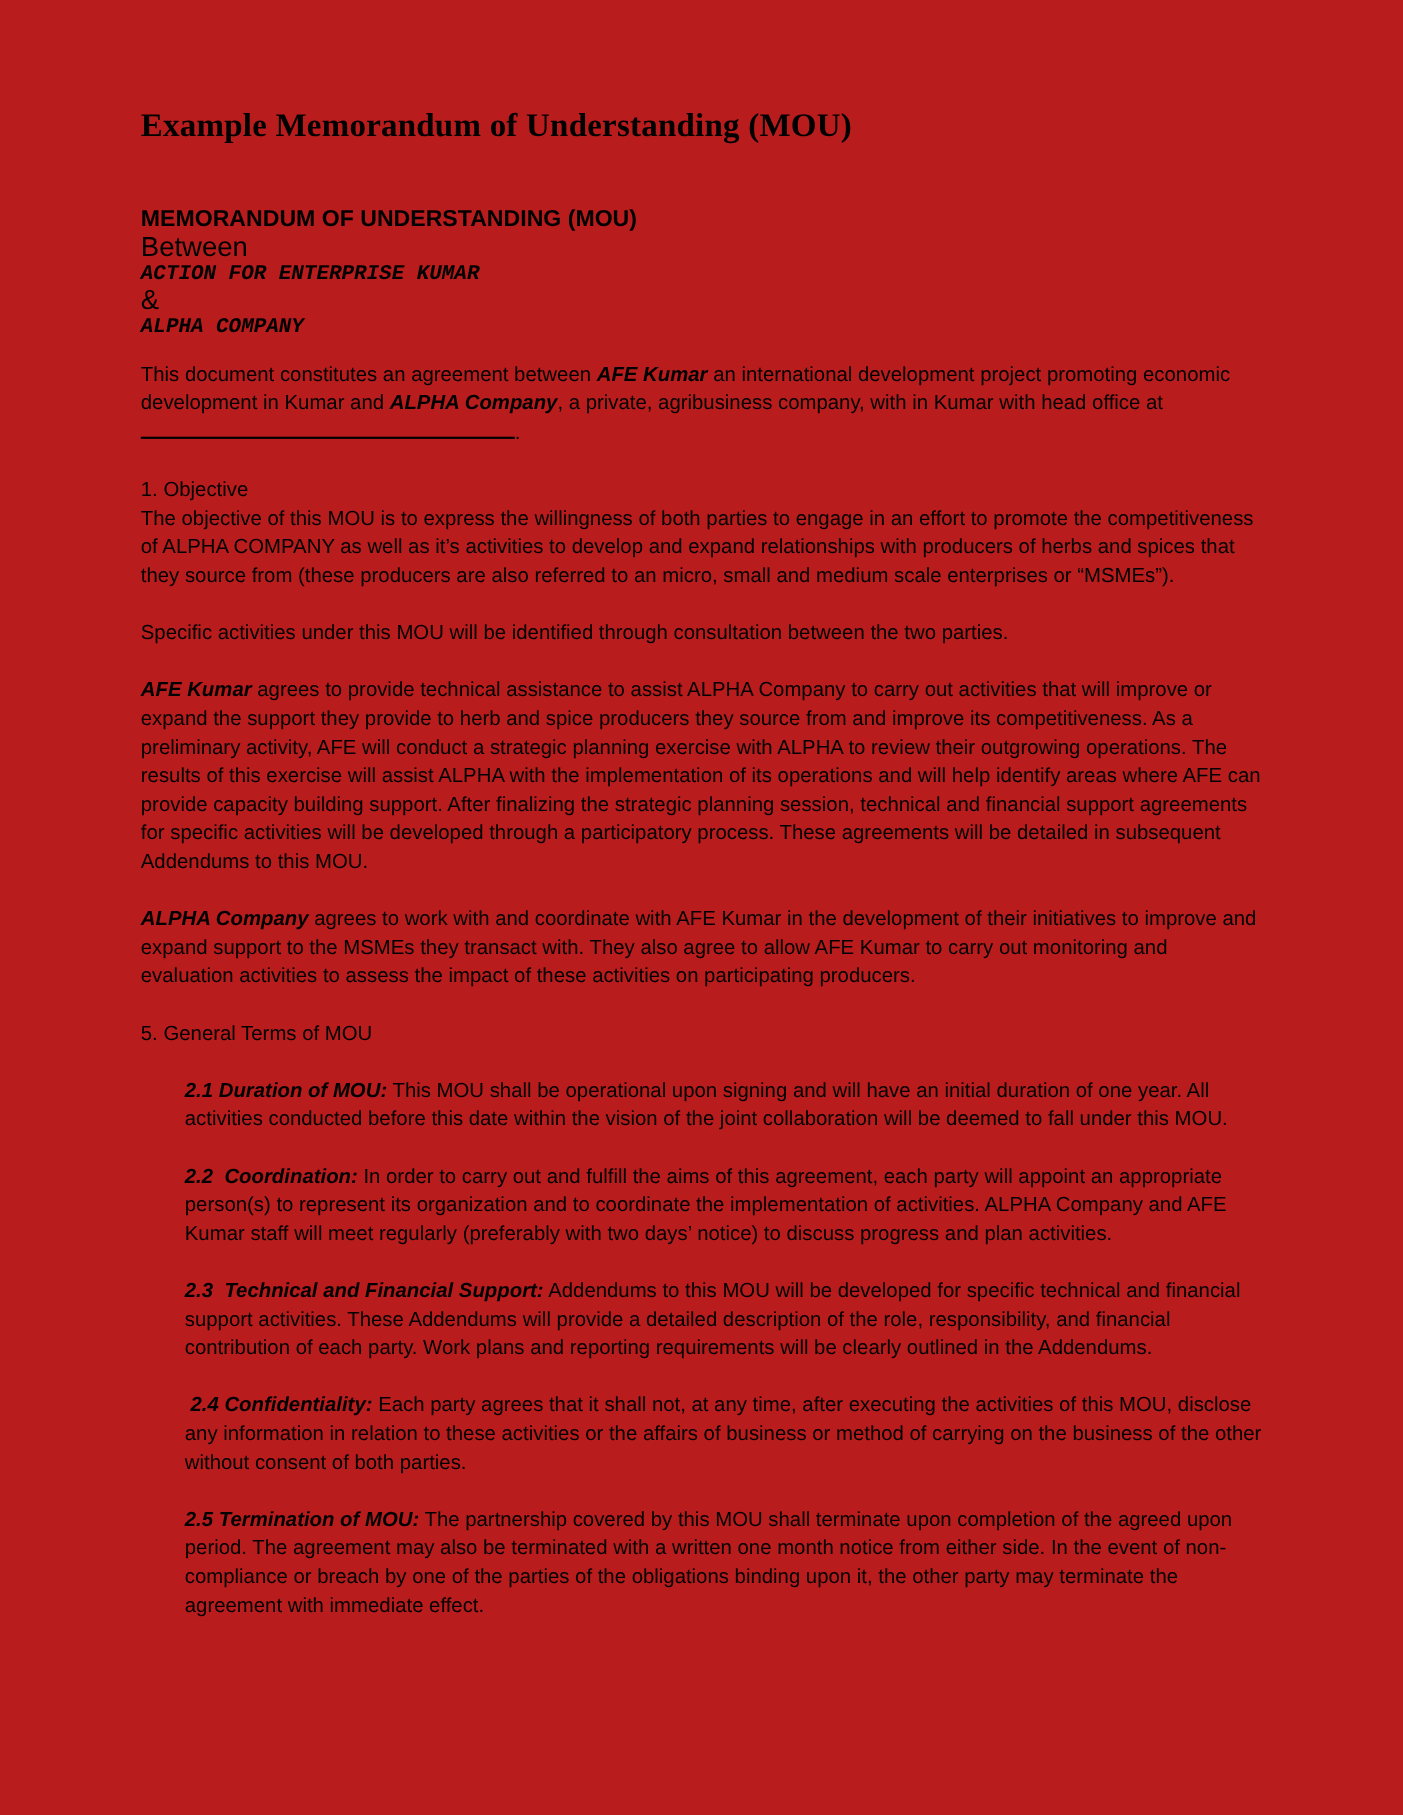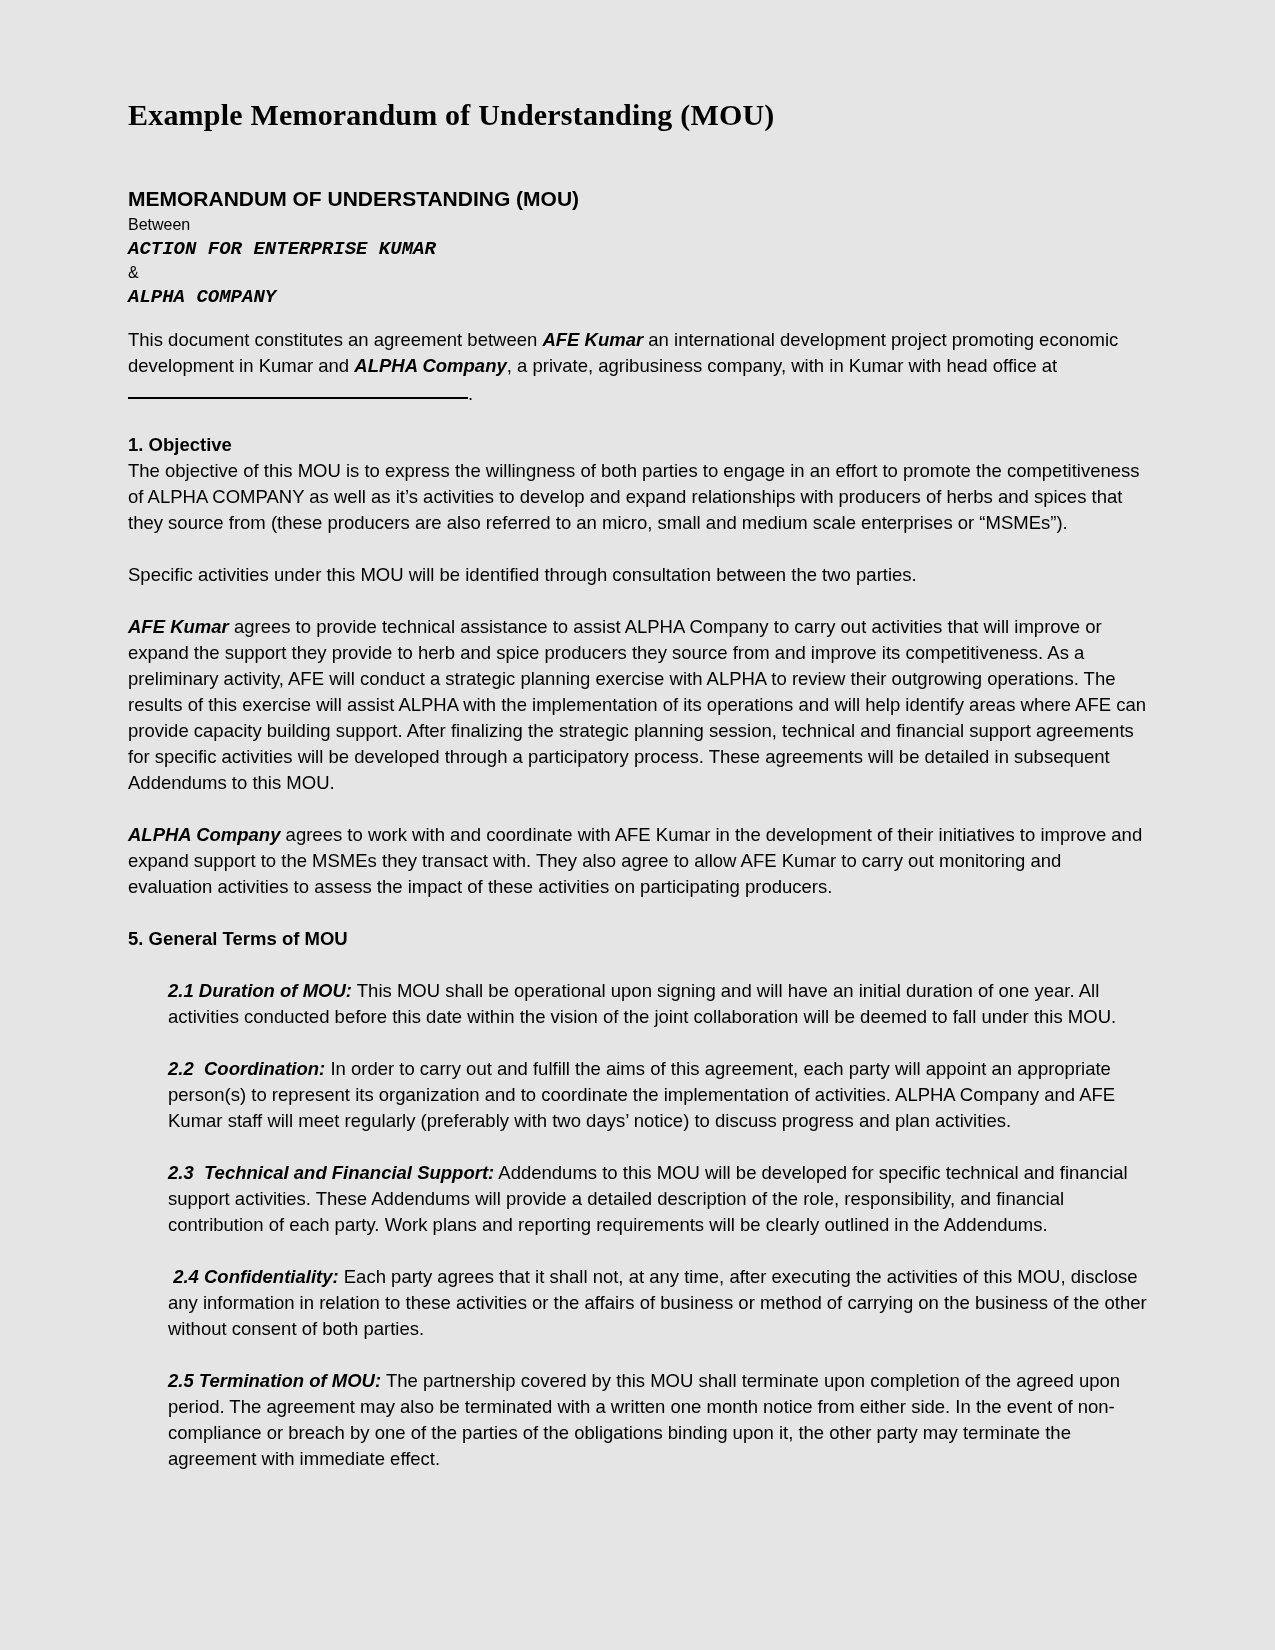--- a/index.html
+++ b/index.html
@@ -1,52 +1,52 @@
 <!DOCTYPE html>
 <html><head>
 <meta charset="utf-8">
 <style>
   html, body { margin: 0; padding: 0; background: #ffffff; }
   .page {
     width: 1275px;
     height: 1650px;
     box-sizing: border-box;
     padding: 98px 128px 40px 128px;
-    background: #e5e5e5;
+    background: #b91c1c;
     color: #000000;
     font-family: "Liberation Sans", sans-serif;
     font-size: 18.5px;
     line-height: 26px;
     overflow: hidden;
   }
   .doc-title {
     font-family: "Liberation Serif", serif;
     font-weight: 700;
     font-size: 30px;
     line-height: 1.15;
     margin: 0 0 54px 0;
     letter-spacing: 0.2px;
   }
   .center-block {
     text-align: left;
     line-height: 24px;
     margin: 0 0 18px 0;
   }
   .c-main  { font-weight: 700; font-size: 21px; margin-bottom: 2px; }
-  .c-reg   { font-size: 16px; }
+  .c-reg   { font-size: 25px; }
   .c-party { font-weight: 700; font-style: italic; font-size: 19px; font-family: Liberation Mono, monospace; }
   .para {
     margin: 0 0 26px 0;
     white-space: pre-wrap;
   }
   .heading-tight  { margin-bottom: 0; }
   .heading-spaced { margin-top: 8px; }
   .indent { padding-left: 40px; }
   .seg-r  { }
-  .seg-b  { font-weight: 700; text-align: right; }
+  .seg-b  { font-weight: 400; text-align: right; }
   .seg-i  { }
   .seg-bi { font-weight: 700; font-style: italic; }
   .blank-line {
     display: inline-block;
     width: 340px;
     height: 1em;
     border-bottom: 2px solid #000000;
     vertical-align: baseline;
   }
 </style>

